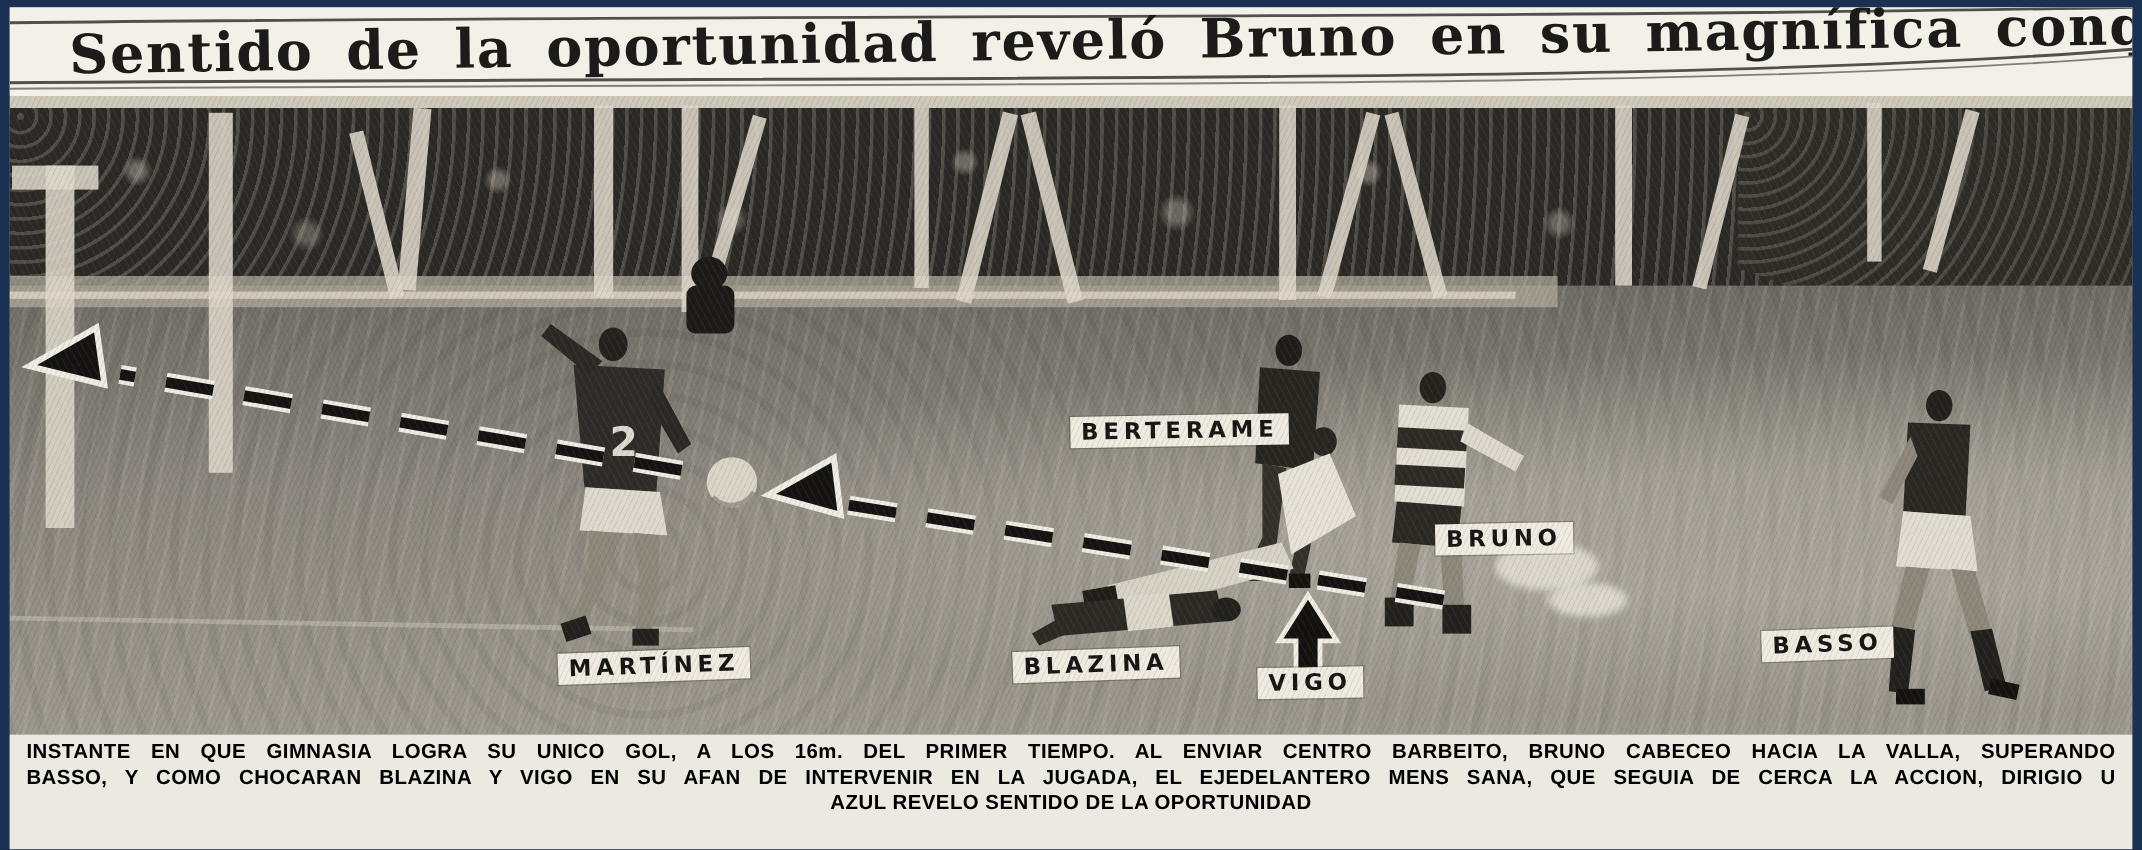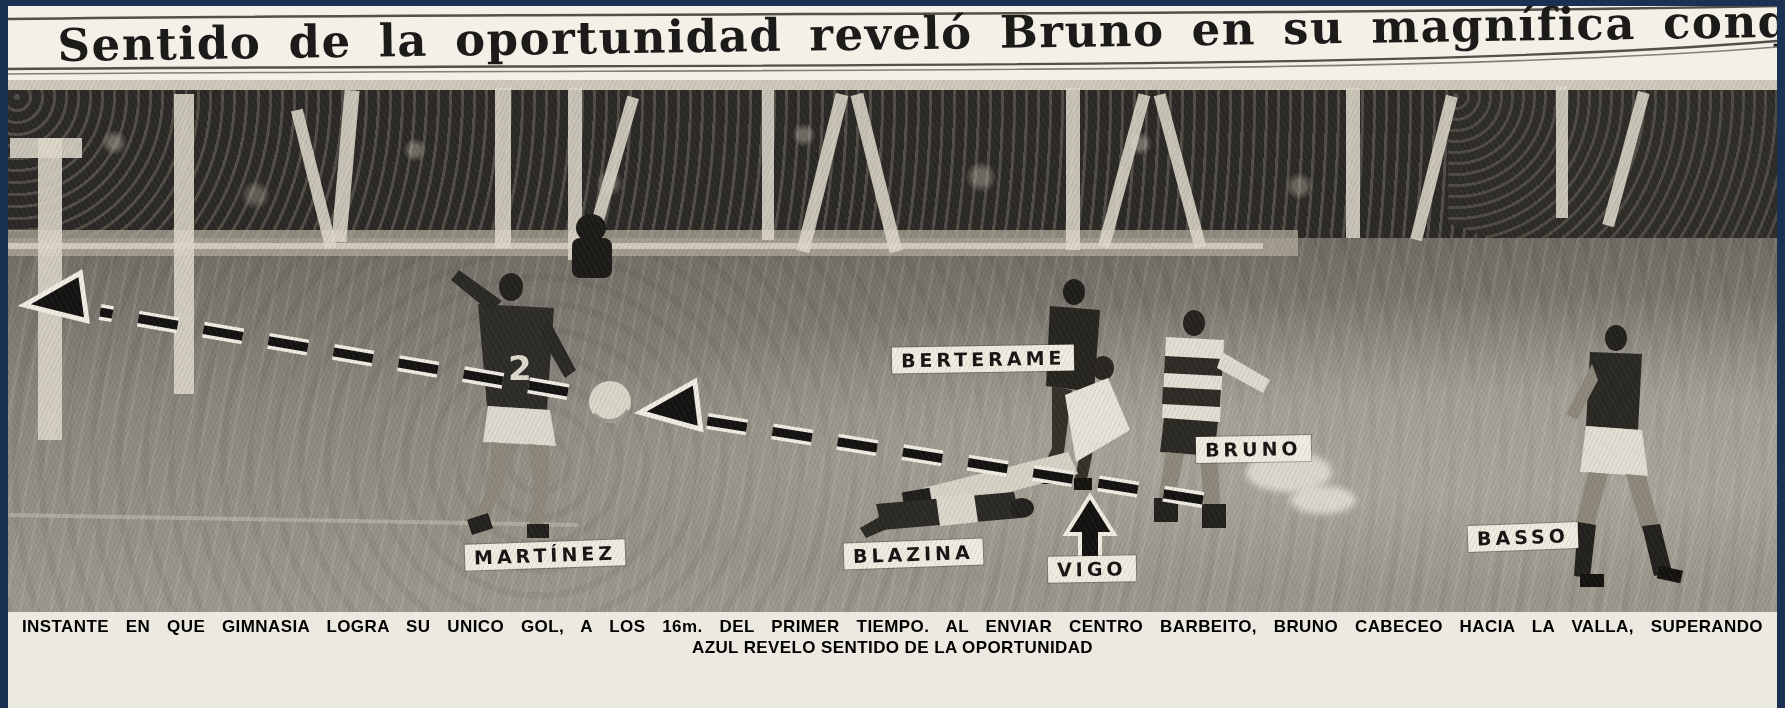--- a/index.html
+++ b/index.html
@@ -204,16 +204,17 @@
     <div class="lab lab-berterame">BERTERAME</div>
     <div class="lab lab-bruno">BRUNO</div>
     <div class="lab lab-martinez">MARTÍNEZ</div>
     <div class="lab lab-blazina">BLAZINA</div>
     <div class="lab lab-vigo">VIGO</div>
     <div class="lab lab-basso">BASSO</div>
   </div>
 
   <div class="caption">
     <div class="cap-line">INSTANTE EN QUE GIMNASIA LOGRA SU UNICO GOL, A LOS 16m. DEL PRIMER TIEMPO. AL ENVIAR CENTRO BARBEITO, BRUNO CABECEO HACIA LA VALLA, SUPERANDO</div>
+    <div class="cap-line">BASSO, Y COMO CHOCARAN BLAZINA Y VIGO EN SU AFAN DE INTERVENIR EN LA JUGADA, EL EJEDELANTERO MENS SANA, QUE SEGUIA DE CERCA LA ACCION, DIRIGIO U</div>
     <div class="cap-line center">AZUL REVELO SENTIDO DE LA OPORTUNIDAD</div>
   </div>
 
 </div>
 
 </body></html>

